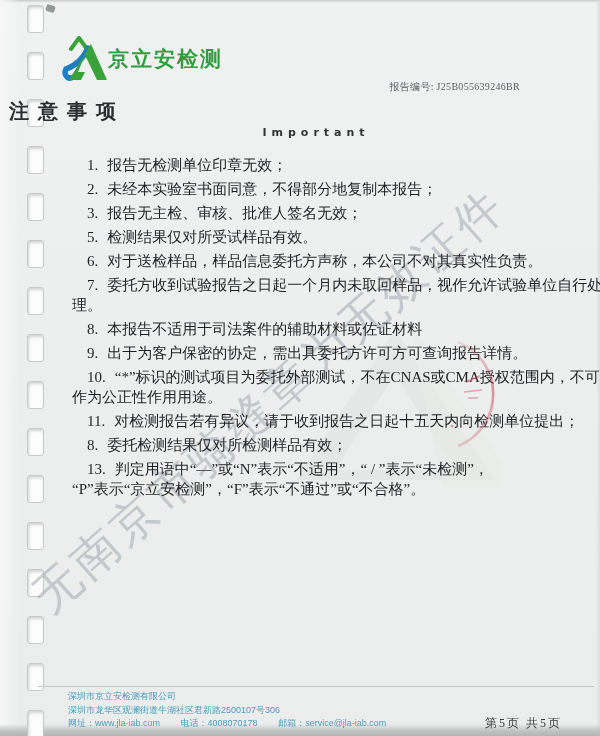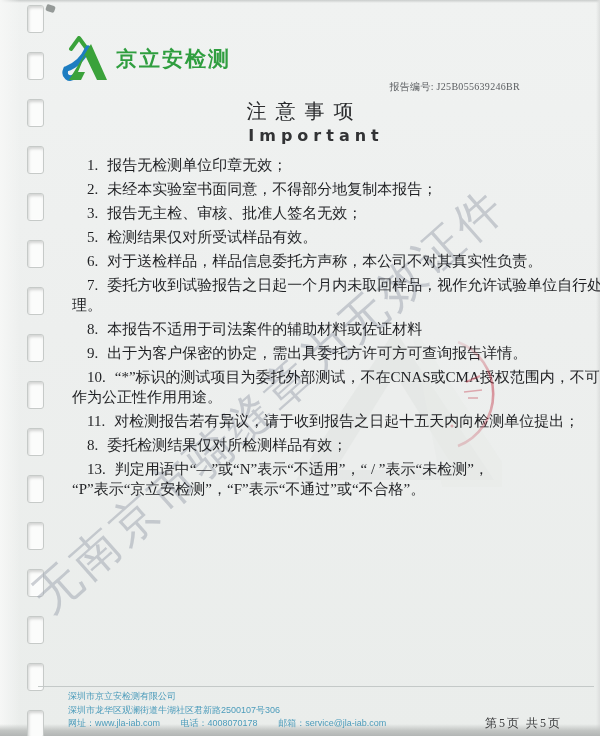--- a/index.html
+++ b/index.html
@@ -9,28 +9,28 @@
   
   .edge-top{position:absolute;top:0;left:0;right:0;height:3px;background:linear-gradient(180deg,#c9cccb,rgba(201,204,203,0));}
   .edge-bottom{position:absolute;bottom:0;left:0;right:0;height:12px;background:linear-gradient(180deg,rgba(182,185,184,0),#c2c5c3 55%,#b2b5b4);}
   .edge-right{position:absolute;top:0;right:0;bottom:0;width:4px;background:linear-gradient(270deg,#dcdedd,rgba(220,222,221,0));}
   .edge-left{position:absolute;top:0;left:0;bottom:0;width:20px;background:linear-gradient(90deg,#f6f7f6,rgba(246,247,246,0));}
   .speck{position:absolute;left:46px;top:5px;width:9px;height:7px;background:#7e8382;border-radius:2px;transform:rotate(18deg);opacity:.8;}
   
   .hole{position:absolute;left:27px;width:15px;height:26px;background:#fbfcfb;border-radius:3px;
     border:1px solid #c6cac8;box-shadow:inset 1px 2px 3px rgba(0,0,0,.16),inset -1px -1px 1px rgba(255,255,255,.7);}
   
-  .header{position:absolute;top:36px;left:58px;display:flex;align-items:center;gap:8px;}
+  .header{position:absolute;top:36px;left:58px;display:flex;align-items:center;}
   .brand-name{font-family:"Liberation Sans","DejaVu Sans",sans-serif;font-weight:700;font-size:21px;letter-spacing:2px;color:#2f9e3f;}
   .report-no{position:absolute;top:80px;right:80px;font-size:10px;color:#5a5d60;letter-spacing:.3px;
     font-family:"Liberation Serif","DejaVu Serif",serif;}
   
-  .title-cn{position:absolute;top:98px;left:0;right:0;text-align:center;font-size:20px;font-weight:400;
+  .title-cn{position:absolute;top:98px;left:0;right:0;text-align:left;font-size:20px;font-weight:700;
     letter-spacing:9px;color:#2b2c2e;text-indent:9px;}
-  .title-en{position:absolute;top:126px;left:0;right:0;text-align:center;font-size:16px;font-weight:600;
+  .title-en{position:absolute;top:126px;left:0;right:0;text-align:center;font-size:11px;font-weight:600;
     letter-spacing:5px;color:#323335;font-family:"DejaVu Sans","Liberation Sans",sans-serif;text-indent:5px;margin-left:27px;}
   
   .notes{position:absolute;top:155px;left:72px;width:470px;font-size:15px;line-height:20px;color:#1f2023;z-index:3;}
   .note{margin-bottom:4px;}
   .note-line{white-space:nowrap;}
   .note .num{display:inline-block;margin-left:15px;margin-right:9px;}
   
   .watermark{position:absolute;left:40px;top:572px;transform:rotate(-41.5deg);transform-origin:0 50%;
     font-size:47px;letter-spacing:4px;color:#a4aab4;opacity:.55;white-space:nowrap;z-index:1;
     font-weight:400;font-family:"Liberation Serif","DejaVu Serif",serif;}

